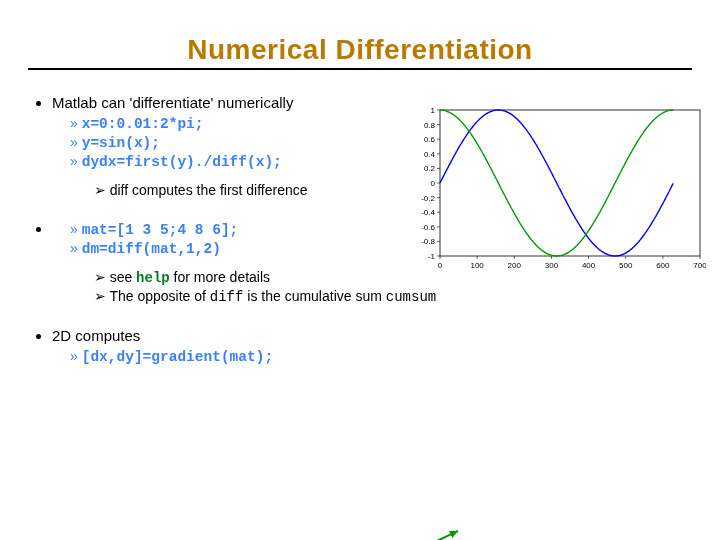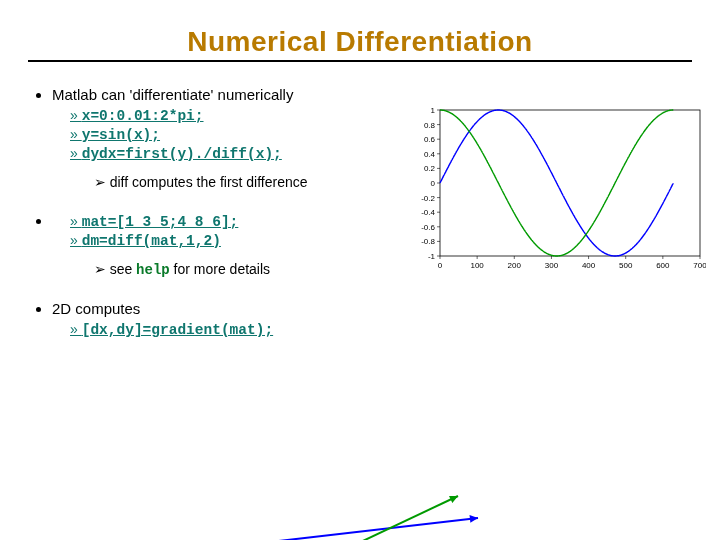--- a/index.html
+++ b/index.html
@@ -6,21 +6,21 @@
   body {
     margin: 0;
     width: 720px;
     height: 540px;
     background: #fff;
     font-family: Verdana, Geneva, sans-serif;
     position: relative;
     overflow: hidden;
   }
   .slide {
-    padding: 18px 28px;
+    padding: 26px 28px;
   }
   .title {
     font-size: 28px;
     font-weight: bold;
     color: #b87a00;
     text-align: center;
     margin: 8px 0 2px 0;
     letter-spacing: 0.5px;
   }
   .rule {
@@ -38,23 +38,22 @@
     color: #000;
     margin-bottom: 2px;
   }
   ul.b2 {
     list-style: none;
     margin: 4px 0 0 0;
     padding-left: 18px;
   }
   ul.b2 > li {
     font-size: 14px;
-    color: #0f766e;
+    color: #3b82f6;
     margin: 2px 0;
-    text-decoration: underline;
   }
   ul.b2 > li::before {
     content: "» ";
   }
   ul.b2 > li .code {
     font-family: "Courier New", monospace;
     font-weight: bold;
     font-size: 14.5px;
   }
   ul.b3 {
@@ -125,20 +124,21 @@
     </ul>
 
     <ul class="b1">
       <li>
         <ul class="b2">
           <li><span class="code">mat=[1 3 5;4 8 6];</span></li>
           <li><span class="code">dm=diff(mat,1,2)</span></li>
         </ul>
         <ul class="b3">
           <li>see <span class="help-code">help</span> for more details</li>
+          <li>The opposite of <span class="inline-code">diff</span> is the cumulative sum <span class="inline-code">cumsum</span></li>
         </ul>
       </li>
     </ul>
 
     <ul class="b1">
       <li>
         <span>2D computes</span>
         <ul class="b2">
           <li><span class="code">[dx,dy]=gradient(mat);</span></li>
         </ul>

